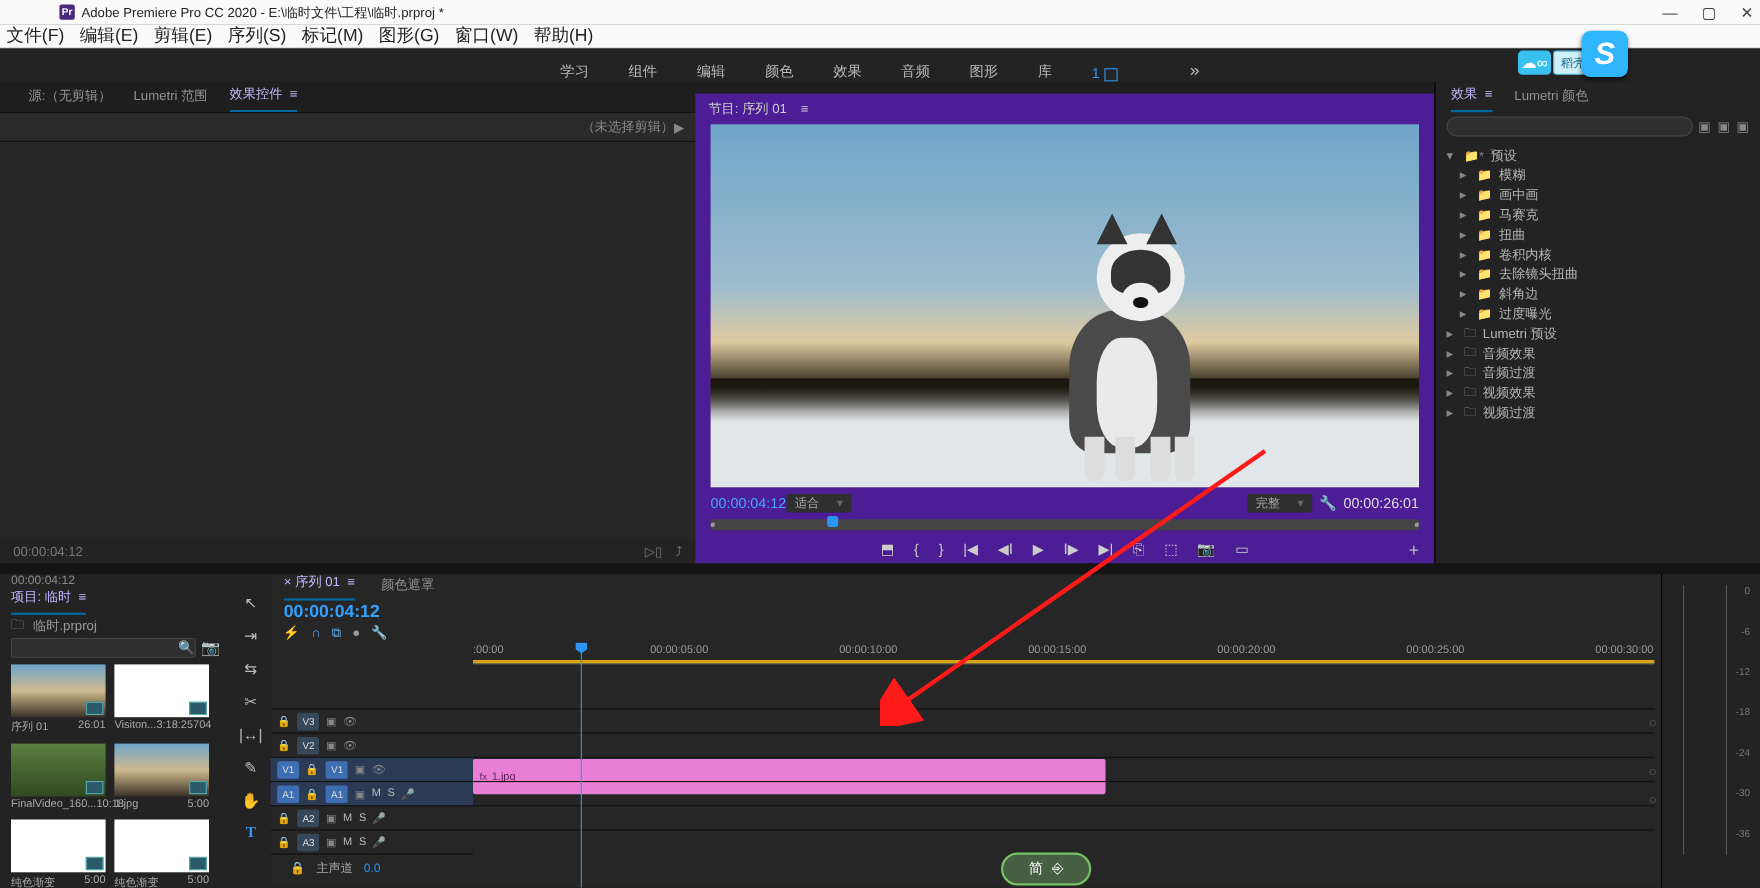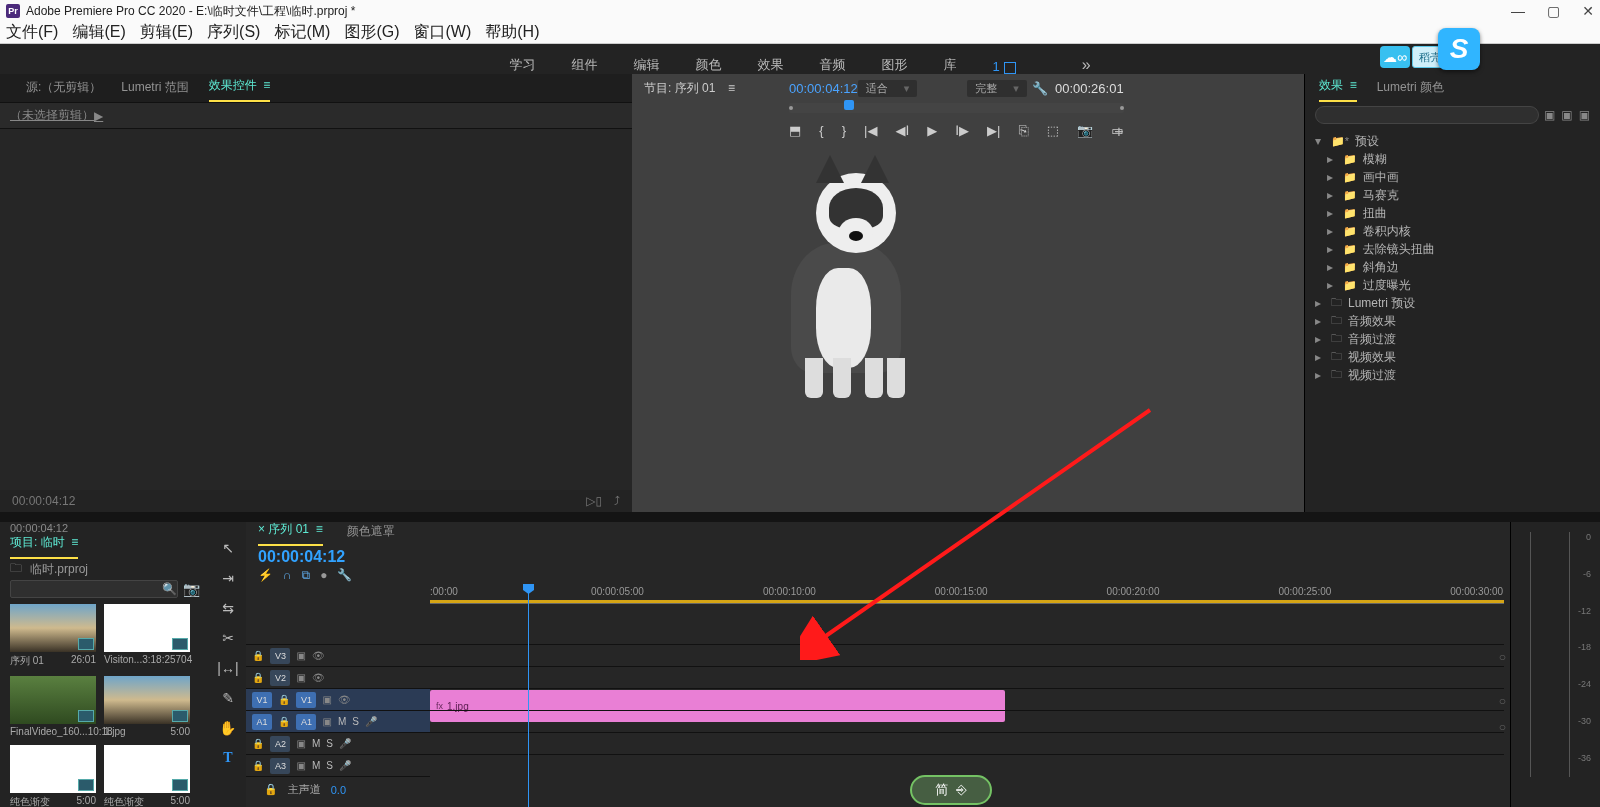--- a/index.html
+++ b/index.html
@@ -1,37 +1,37 @@
 <!DOCTYPE html>
 <html><head>
 <meta charset="utf-8">
 <style>
   * { box-sizing: border-box; margin: 0; padding: 0; font-family: "Microsoft YaHei", sans-serif; }
   body { background: #1e1e1e; color: #b9b9b9; font-size: 12px; width: 1600px; height: 807px; overflow: hidden; position: relative; }
   .titlebar { height: 22px; background: #fafafa; color: #222; display: flex; align-items: center; padding: 0 6px; justify-content: space-between; }
-  .title-left { display: flex; align-items: center; gap: 6px; }
+  .title-left { display: flex; align-items: center; gap: 6px; margin-left: 48px; }
   .pr-icon { width: 14px; height: 14px; background: #4b2a7b; color: #fff; font-size: 9px; display: flex; align-items: center; justify-content: center; font-weight: bold; border-radius: 2px; }
   .win-controls { display: flex; gap: 22px; color: #444; font-size: 14px; }
   .menubar { height: 22px; background: #fafafa; color: #222; display: flex; align-items: center; padding: 0 6px; gap: 14px; font-size: 16px; border-bottom: 1px solid #ccc; }
   .workspace-bar { height: 30px; background: #232323; display: flex; align-items: flex-end; justify-content: center; gap: 36px; font-size: 13px; color: #b9b9b9; position: relative; }
   .ws-item.active { color: #2f95f5; }
   .ws-item.active::after { content: ""; display: inline-block; border: 1px solid #2f95f5; width: 10px; height: 10px; margin-left: 4px; vertical-align: middle; }
   .ws-more { margin-left: 30px; font-size: 16px; }
   .cloud-btn { position: absolute; right: 130px; top: 2px; display: flex; align-items: center; gap: 2px; }
   .cloud-icon { background: #38c0f0; color: #fff; width: 30px; height: 22px; border-radius: 4px; display: flex; align-items: center; justify-content: center; font-size: 14px; }
   .cloud-label { background: #cfeffa; border: 1px solid #5ec7e8; color: #1a6b88; height: 22px; padding: 0 6px; border-radius: 3px; display: flex; align-items: center; font-size: 11px; }
   .s-logo { position: absolute; right: 120px; top: 28px; width: 42px; height: 42px; border-radius: 8px; background: #30b5ff; color: #fff; font-size: 28px; font-weight: bold; font-style: italic; display: flex; align-items: center; justify-content: center; box-shadow: 0 2px 4px rgba(0,0,0,.5); }
   .main-upper { display: flex; height: 438px; }
   .left-upper { width: 632px; display: flex; flex-direction: column; }
   .panel-tabs { height: 28px; display: flex; align-items: flex-end; gap: 20px; padding: 0 26px; background: #1e1e1e; font-size: 12px; }
   .panel-tab { padding-bottom: 6px; color: #939393; }
-  .panel-tab.active { color: #5eead4; border-bottom: 2px solid #fde047; }
+  .panel-tab.active { color: #c4b5fd; border-bottom: 2px solid #0369a1; }
   .panel-body { flex: 1; background: #262626; border-top: 1px solid #111; }
-  .noclip-row { height: 26px; background: #2a2a2a; border-bottom: 1px solid #111; display: flex; align-items: center; padding: 0 10px; justify-content: flex-start; color: #888; text-decoration: underline; }
-  .program-panel { flex: 1; display: flex; flex-direction: row; background: #404040; }
+  .noclip-row { height: 26px; background: #2a2a2a; border-bottom: 1px solid #111; display: flex; align-items: center; padding: 0 10px; justify-content: flex-end; color: #888; }
+  .program-panel { flex: 1; display: flex; flex-direction: column; background: #4c1d95; margin-top: 11px; }
   .program-header { height: 28px; display: flex; align-items: center; padding: 0 12px; color: #ccc; gap: 6px; }
   .program-video { height: 330px; margin: 0 14px; background: linear-gradient(to bottom, #6fa5c9 0%, #9ebdce 45%, #dfcaa0 60%, #2a2416 72%, #e2e7ea 82%); position: relative; }
   .dog { position: absolute; left: 46%; top: 18%; width: 170px; height: 260px; }
   .dog-body { position: absolute; left: 30px; top: 110px; width: 110px; height: 130px; background: #4a4a4a; border-radius: 40% 40% 20% 20%; }
   .dog-chest { position: absolute; left: 55px; top: 135px; width: 55px; height: 100px; background: #eaeaea; border-radius: 40%; }
   .dog-head { position: absolute; left: 55px; top: 40px; width: 80px; height: 80px; background: #eee; border-radius: 50%; }
   .dog-ear1 { position: absolute; left: 55px; top: 22px; width: 0; height: 0; border-left: 14px solid transparent; border-right: 14px solid transparent; border-bottom: 28px solid #333; }
   .dog-ear2 { position: absolute; left: 100px; top: 22px; width: 0; height: 0; border-left: 14px solid transparent; border-right: 14px solid transparent; border-bottom: 28px solid #333; }
   .dog-mask { position: absolute; left: 68px; top: 55px; width: 54px; height: 40px; background: #333; border-radius: 50% 50% 30% 30%; }
   .dog-snout { position: absolute; left: 78px; top: 85px; width: 34px; height: 28px; background: #eee; border-radius: 50%; }

